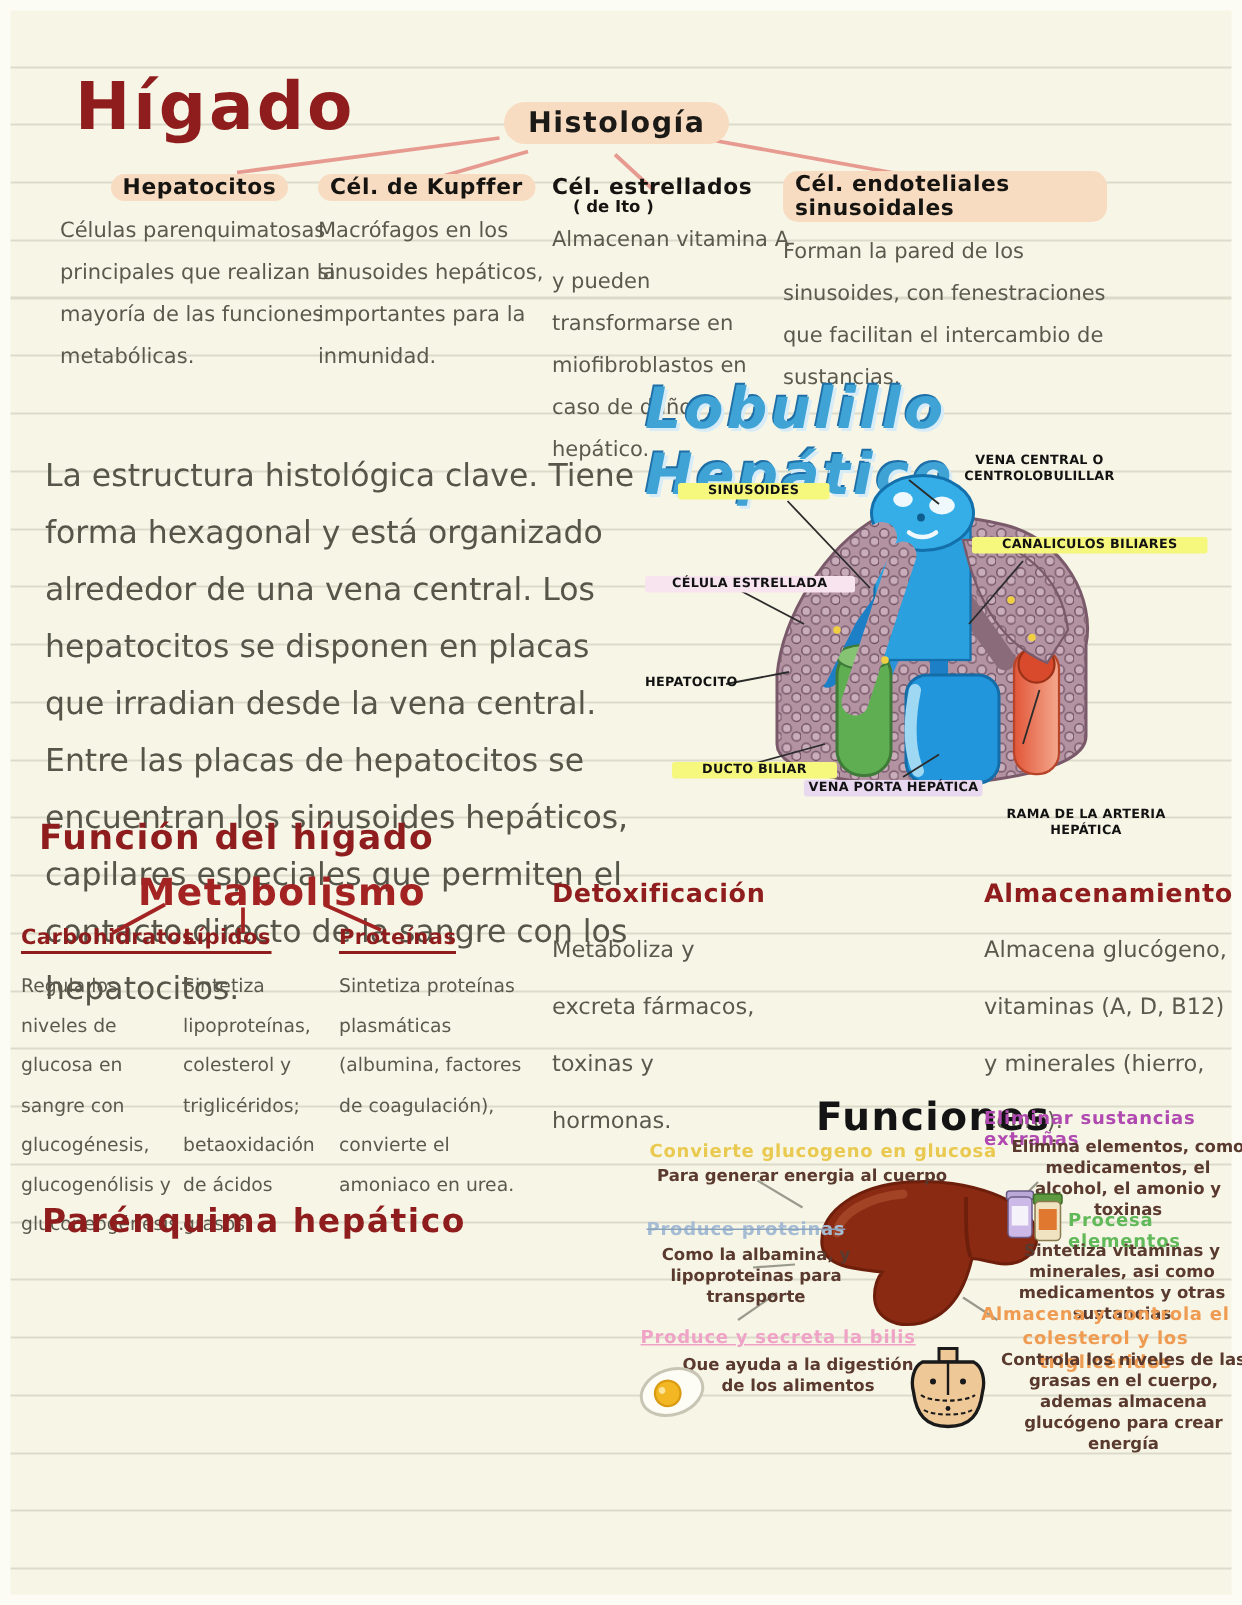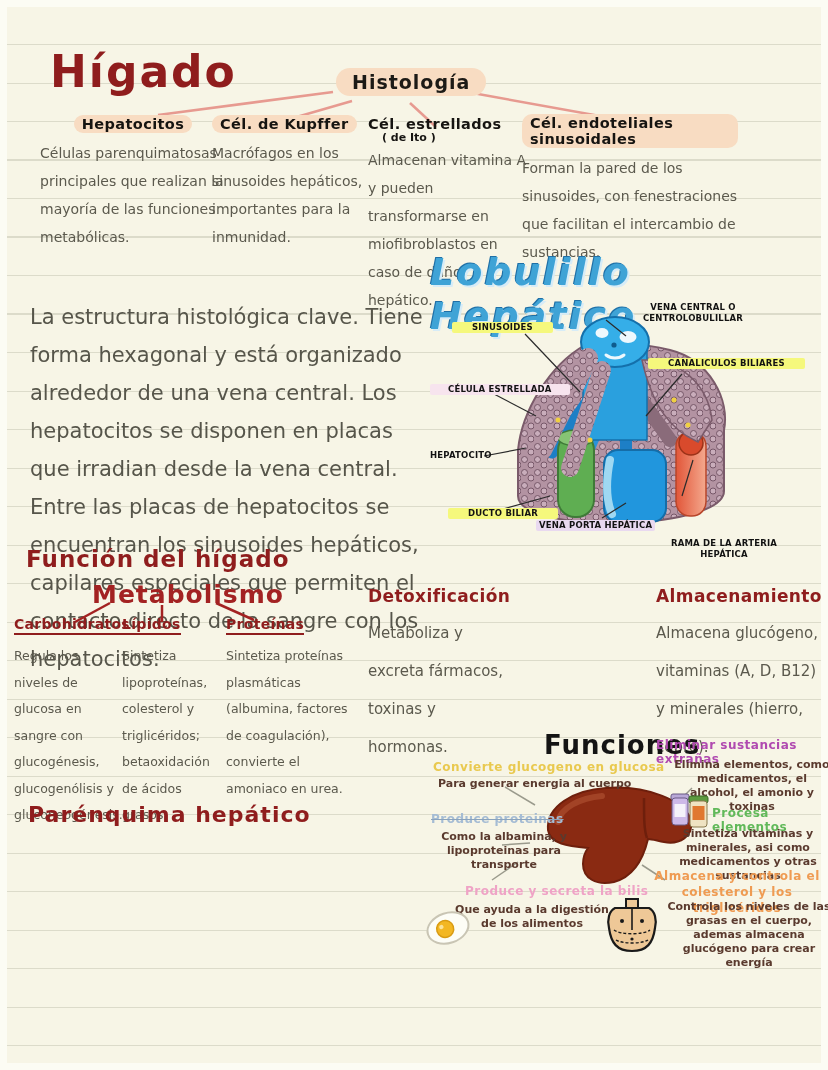--- a/index.html
+++ b/index.html
@@ -226,21 +226,21 @@
     <rect x="1" y="4" width="18" height="6" rx="2" fill="#b9a8d8" stroke="#6a5a85"></rect>
     <rect x="2" y="8" width="16" height="27" rx="3" fill="#cdb9e8" stroke="#6a5a85"></rect>
     <rect x="4.5" y="14" width="11" height="13" fill="#f5f2fa"></rect>
     <rect x="19" y="6" width="19" height="7" rx="2" fill="#5d9a3f" stroke="#3c6b28"></rect>
     <rect x="20" y="11" width="17" height="26" rx="3" fill="#efe3c2" stroke="#8a7a4f"></rect>
     <rect x="22.5" y="16" width="12" height="14" fill="#e07830"></rect>
   </svg>
   <span class="f-label c-green" style="left:712px;top:806px;">Procesa elementos</span>
   <div class="f-text" style="left:668px;top:827px;width:160px;">Sintetiza vitaminas y minerales, asi como medicamentos y otras sustancias</div>
 
-  <span class="f-label c-pink" style="left:465px;top:884px;">Produce y secreta la bilis</span>
+  <span class="f-label c-pink" style="left:427px;top:884px;text-decoration:underline;">Produce y secreta la bilis</span>
   <div class="f-text" style="left:452px;top:903px;width:160px;">Que ayuda a la digestión de los alimentos</div>
   <svg class="abs" style="left:423px;top:908px;width:50px;height:40px;">
     <g transform="rotate(-18 25 20)">
       <ellipse cx="25" cy="20" rx="21" ry="15" fill="#fdfdf6" stroke="#c9c5b4" stroke-width="2"></ellipse>
       <circle cx="22" cy="20" r="8.5" fill="#f3b723" stroke="#d99b12" stroke-width="1.5"></circle>
       <circle cx="19" cy="17" r="2.2" fill="#fbe39a"></circle>
     </g>
   </svg>
 
   <div class="f-label c-orange" style="left:642px;top:868px;width:190px;text-align:center;line-height:16px;">Almacena y controla el colesterol y los triglicéridos</div>

